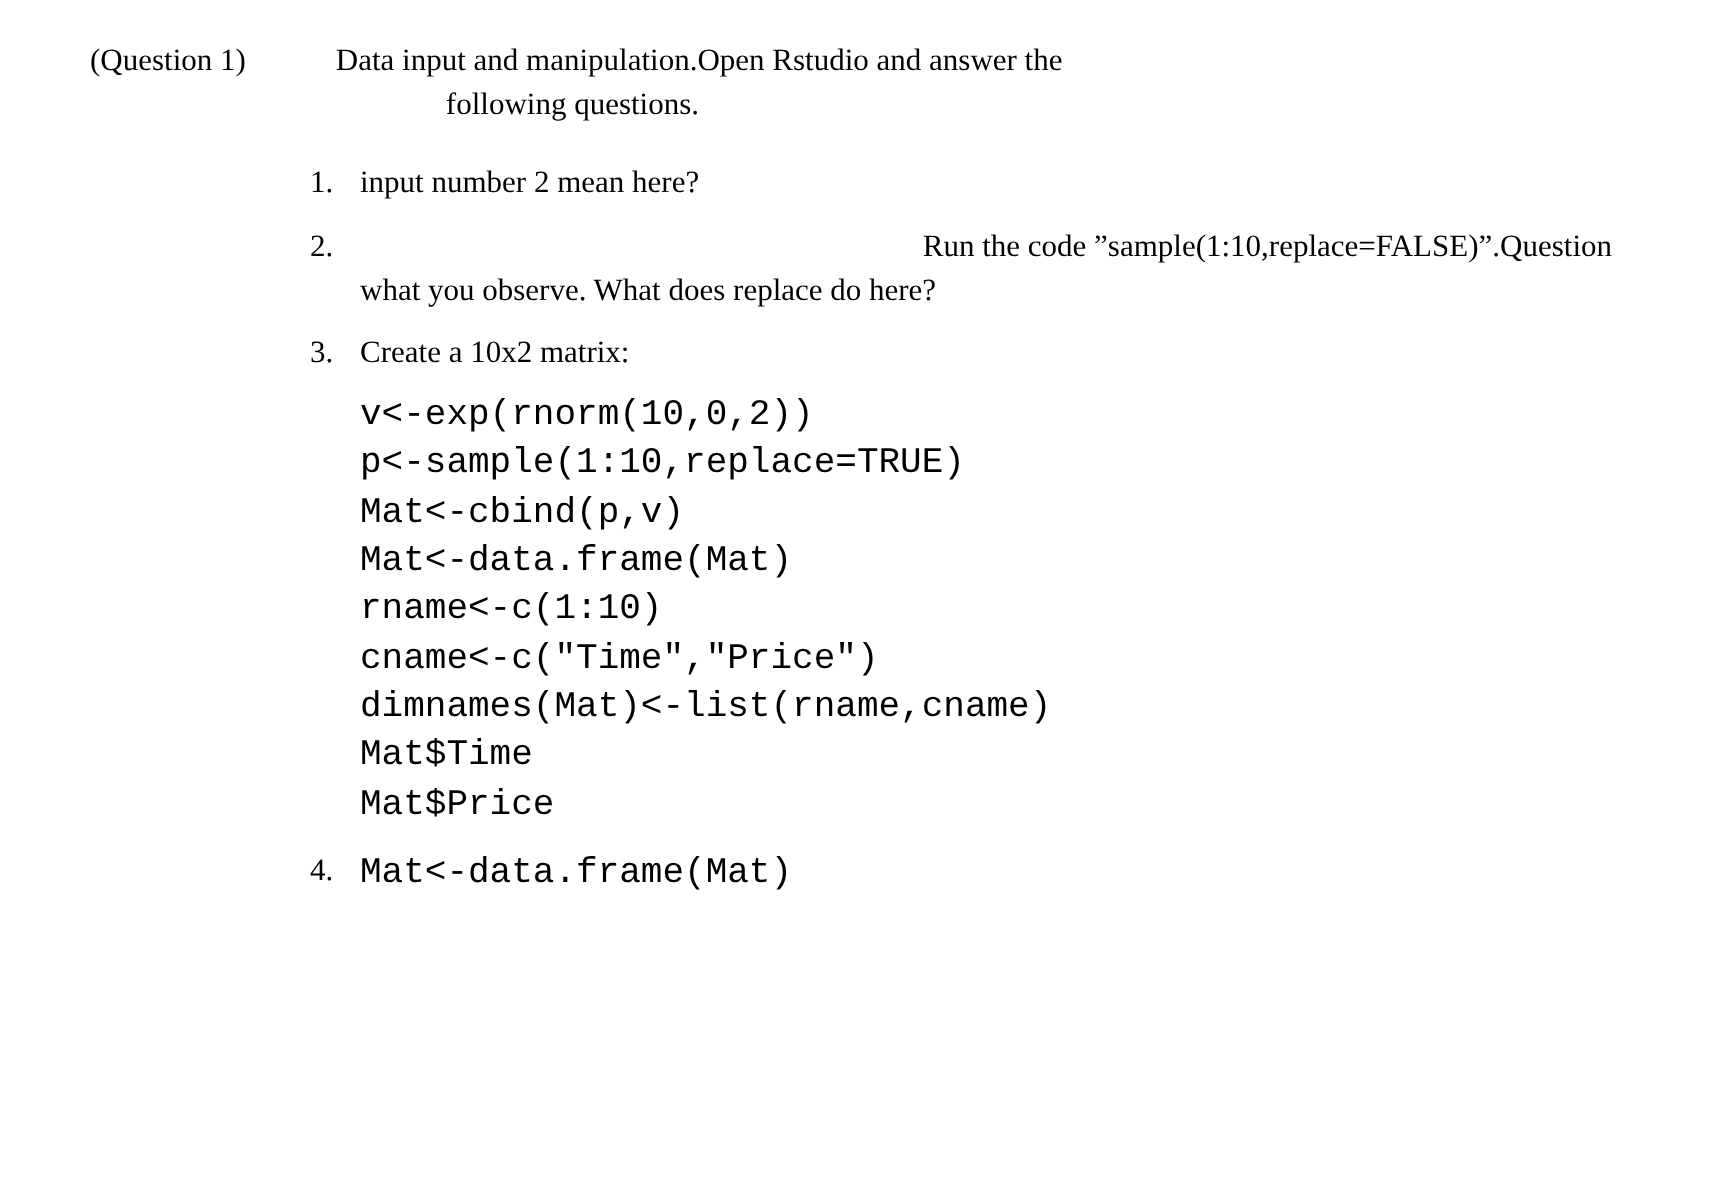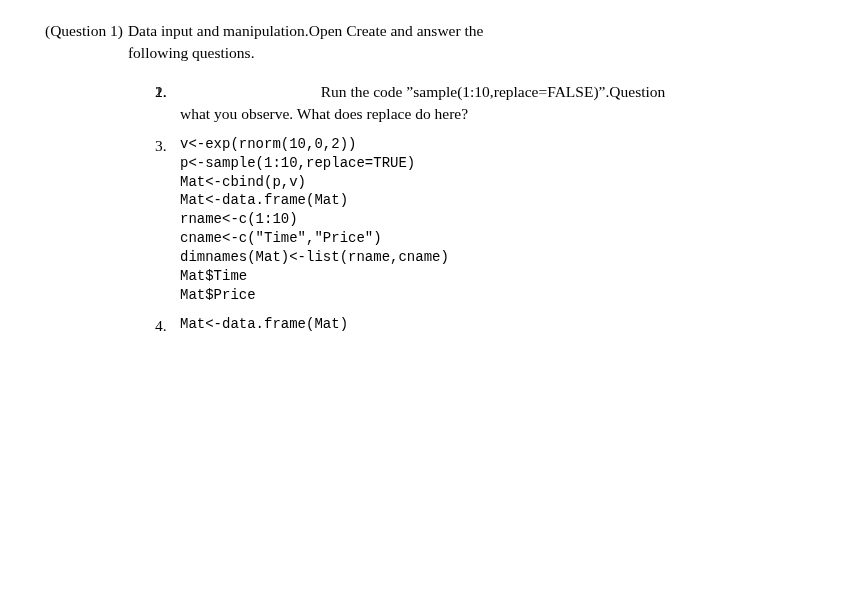--- a/index.html
+++ b/index.html
@@ -9,94 +9,98 @@
       margin: 0;
       padding: 20px 50px 20px 45px;
       color: #000;
       background: #fff;
       width: 856px;
       box-sizing: border-box;
     }
     .question-header {
       display: flex;
       margin-bottom: 18px;
+      gap: 40px;
     }
     .question-label {
       flex-shrink: 0;
     }
     .question-intro-wrap {
       margin-left: 5px;
     }
     .question-intro {
       text-align: justify;
     }
     .question-intro-2 {
+      margin-left: 55px;
     }
     ol.question-list {
       list-style: none;
       padding-left: 0;
       margin: 0 0 0 110px;
     }
     ol.question-list > li {
       position: relative;
       padding-left: 25px;
       margin-bottom: 10px;
       text-align: justify;
     }
     ol.question-list > li .num {
       position: absolute;
       left: 0;
       top: 0;
     }
     .code-block {
       font-family: "Courier New", Courier, monospace;
-      font-size: 14px;
+      font-size: 18px;
       margin-top: 8px;
       margin-bottom: 8px;
       line-height: 1.35;
       text-align: left;
       white-space: pre;
     }
     .after-code {
       margin-top: 8px;
       text-align: justify;
     }
     .spread {
       display: flex;
-      justify-content: center;
+      justify-content: flex-end;
     }
   </style>
 </head>
 <body>
 
 <div class="question-header">
   <span class="question-label">(Question 1)</span>
   <div class="question-intro-wrap">
-    <div class="question-intro">Data input and manipulation.Open Create and answer the</div>
+    <div class="question-intro">Data input and manipulation.Open Rstudio and answer the</div>
     <div class="question-intro-2">following questions.</div>
   </div>
 </div>
 
 <ol class="question-list">
 
   <li>
     <span class="num">1.</span>
+    <div>input number 2 mean here?</div>
   </li>
 
   <li>
     <span class="num">2.</span>
     <div class="spread">
       <span>Run the code ”sample(1:10,replace=FALSE)”.</span>
       <span>Question</span>
     </div>
     <div>what you observe. What does replace do here?</div>
   </li>
 
   <li>
     <span class="num">3.</span>
+    <div>Create a 10x2 matrix:</div>
     <div class="code-block">v&lt;-exp(rnorm(10,0,2))
 p&lt;-sample(1:10,replace=TRUE)
 Mat&lt;-cbind(p,v)
 Mat&lt;-data.frame(Mat)
 rname&lt;-c(1:10)
 cname&lt;-c("Time","Price")
 dimnames(Mat)&lt;-list(rname,cname)
 Mat$Time
 Mat$Price</div>
   </li>

